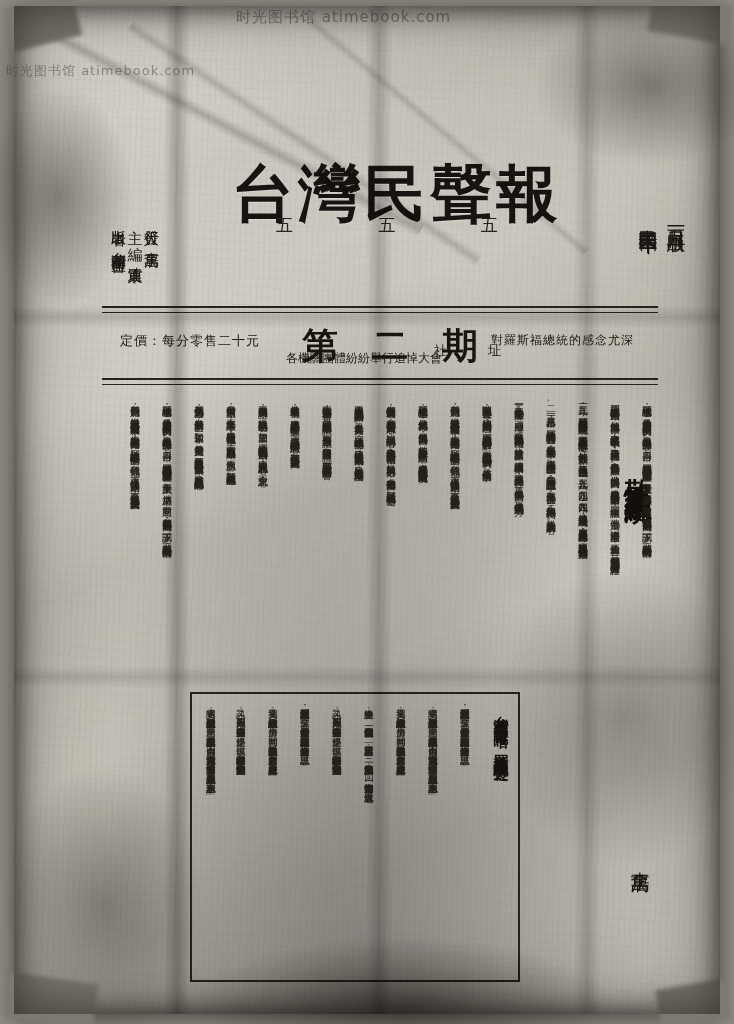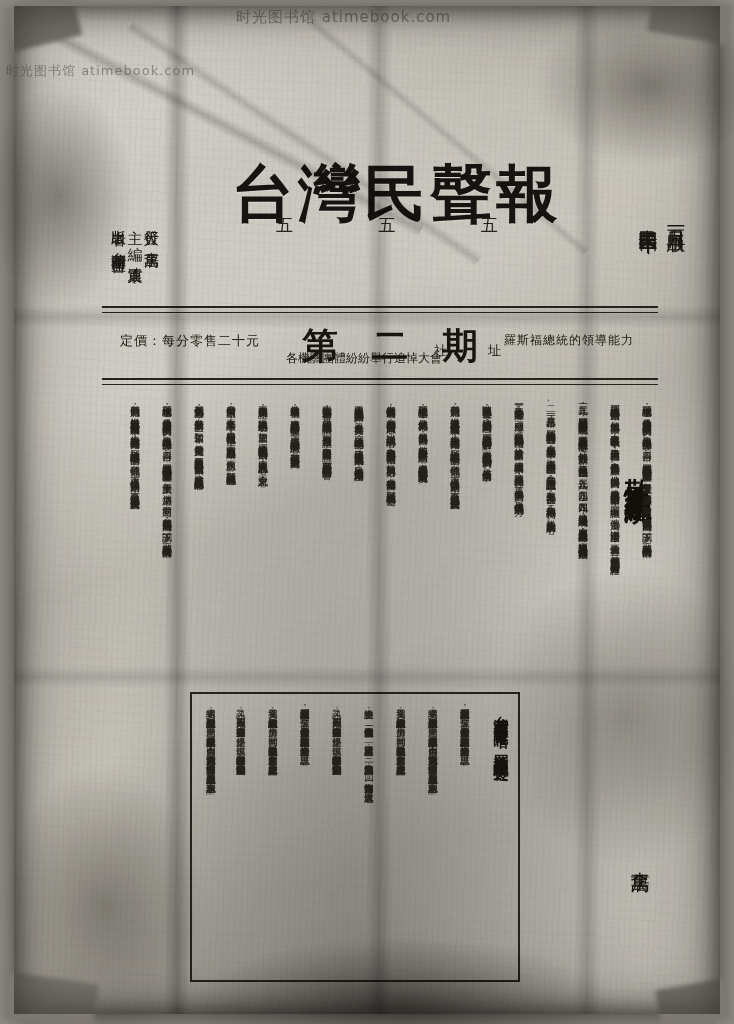--- a/index.html
+++ b/index.html
@@ -126,21 +126,21 @@
 出版者 台灣革命同盟會</div>
         <div id="addrLbl">社　址</div>
         <div id="addr">各機關團體紛紛舉行追悼大會</div>
       </div>
 
       <div class="rule" style="top:300px;height:2px;"></div>
       <div class="rule" style="top:306px;height:1px;"></div>
 
       <div id="issue">第 二 期</div>
       <div id="priceL">定價：每分零售二十元</div>
-      <div id="regR">羅斯福總統的領導能力</div>
+      <div id="regR">對羅斯福總統的感念尤深</div>
 
       <div class="rule" style="top:372px;height:2px;"></div>
       <div class="rule" style="top:378px;height:1px;"></div>
 
       <div id="headline" class="vtext">敬悼羅斯福總統</div>
       <div id="byline" class="vtext">李萬居</div>
 
       <div class="bodyWrap">
         <div class="vcol" style="right:0px;width:30px;">羅斯福總統逝世了，這是全世界愛好和平與自由的人類共同的損失，也是中國人民最沉痛的哀悼。四月十二日，美國總統羅斯福在喬治亞州溫泉別墅忽患腦溢血逝世，享年六十三歲。消息傳來，舉世同悲，我們在重慶的台灣同胞，聞訊之下，尤其感到無限的悲痛與惋惜。</div>
         <div class="vcol" style="right:32px;width:30px;">羅斯福總統一生為民主自由而奮鬥，他所領導的美國，在這次世界反侵略戰爭中，擔負了最重大的任務，也作出了最偉大的貢獻。他提出的四大自由，成為全世界被壓迫民族的共同信念與希望。開羅會議中，他主張台灣、澎湖歸還中國，這一正義的宣言，使我們六百萬台灣同胞重見天日的日子有了確實的保證。</div>

